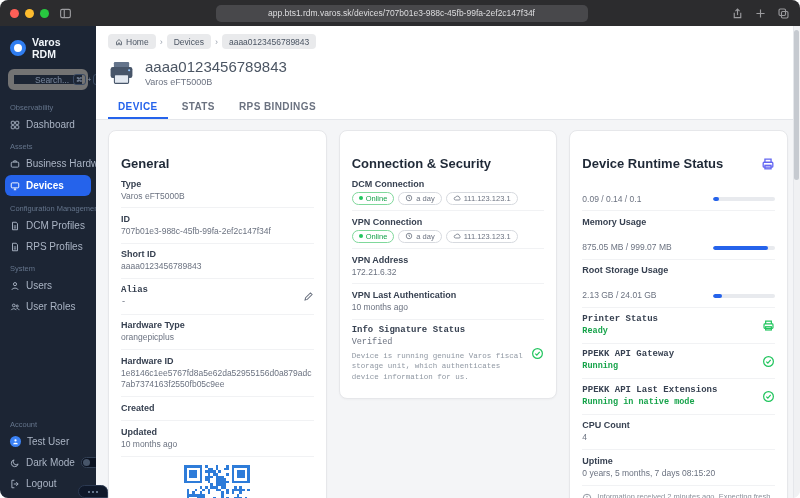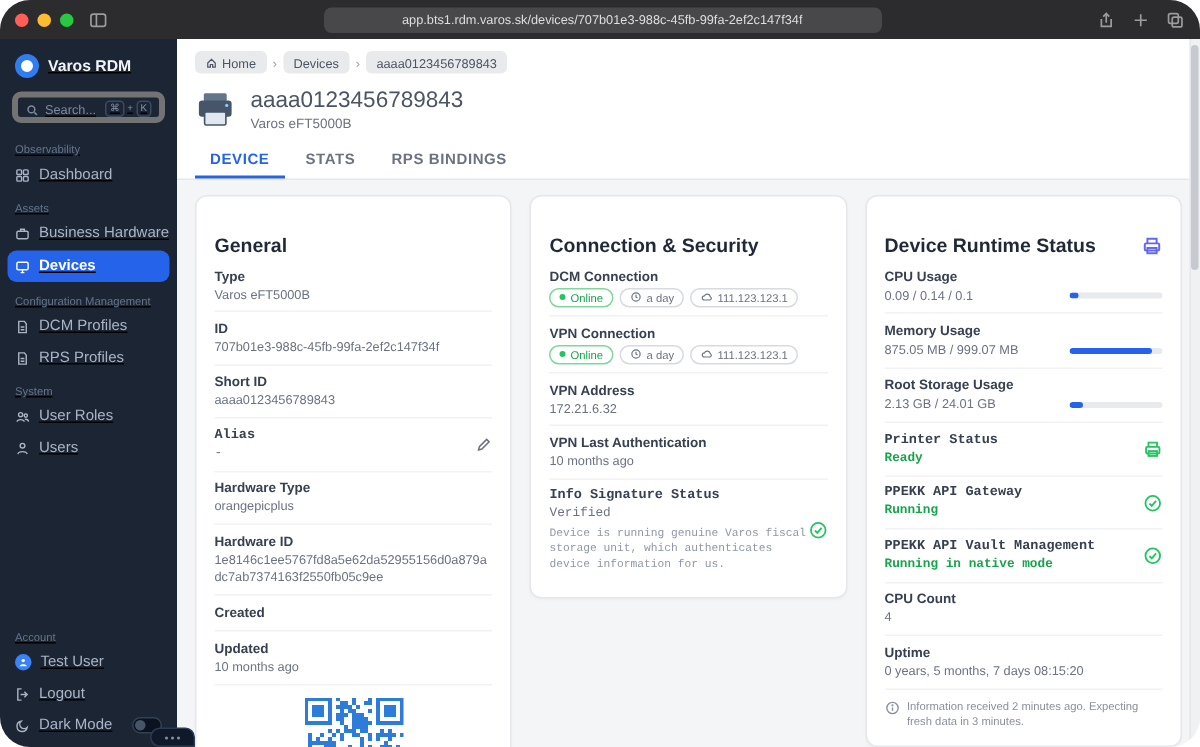--- a/index.html
+++ b/index.html
@@ -1,37 +1,37 @@
 <!DOCTYPE html>
 <html><head>
 <meta charset="utf-8">
 <style>
   * { margin:0; padding:0; box-sizing:border-box; }
   body { background:#ffffff; font-family:"Liberation Sans", sans-serif; width:800px; height:498px; overflow:hidden; }
-  .window { width:800px; height:498px; border-radius:20px; overflow:hidden; display:flex; flex-direction:column; background:#f4f5f7; }
+  .window { width:800px; height:498px; border-radius:8px; overflow:hidden; display:flex; flex-direction:column; background:#f4f5f7; }
 
   
   .chrome { height:26px; background:#2c2c2e; display:flex; align-items:center; padding:0 10px; gap:10px; flex:none; }
   .lights { display:flex; gap:6px; }
   .light { width:9px; height:9px; border-radius:50%; }
   .l-red{background:#ff5f57}.l-yel{background:#febc2e}.l-grn{background:#28c840}
   .chrome-ico { width:13px; height:13px; color:#9b9b9e; flex:none; }
   .url-pill { margin:0 auto; width:372px; height:17px; background:#48484b; border-radius:5px; display:flex; align-items:center; justify-content:center; gap:4px; }
   .url-pill span { font-size:8.5px; color:#dedee0; white-space:nowrap; overflow:hidden; }
   .chrome-right { display:flex; gap:10px; align-items:center; }
 
   
   .app { flex:1; display:flex; min-height:0; position:relative; }
 
   
-  .sidebar { width:118px; background:#1c2534; display:flex; flex-direction:column; flex:none; position:relative;text-decoration:underline; }
+  .sidebar { width:96px; background:#1c2534; display:flex; flex-direction:column; flex:none; position:relative; }
   .logo-row { display:flex; align-items:center; gap:6px; padding:10px 10px 9px; }
   .logo-mark { width:16px; height:16px; border-radius:50%; border:4px solid #2f7df0; background:#fff; flex:none; }
   .app-name { font-size:10.5px; font-weight:700; color:#f1f5f9; }
-  .search { margin:0 8px 6px; height:21px; border:4px solid #737373; border-radius:6px; display:flex; align-items:flex-end; gap:4px; padding:0 5px; color:#7c8aa0; cursor:text; }
+  .search { margin:0 8px 6px; height:21px; border:6px solid #737373; border-radius:6px; display:flex; align-items:center; gap:4px; padding:0 17px; color:#7c8aa0; cursor:text; }
   .search .ph { font-size:8.5px; }
   .keys { margin-left:auto; display:flex; align-items:center; gap:2px; color:#8b99af; font-size:6.5px; }
   .keys kbd { border:1px solid #3a4a63; border-radius:3px; padding:0 2px; font-size:6.5px; font-family:"Liberation Sans",sans-serif; line-height:9px; }
   .nav-label { font-size:7.5px; color:#64748b; margin:7px 10px 2px; white-space:nowrap; }
   .nav-item { display:flex; align-items:center; gap:6px; padding:5px 10px; font-size:10px; color:#aab4c4; cursor:pointer; white-space:nowrap; }
   .nav-item svg { width:10px; height:10px; flex:none; }
   .nav-item.active { margin:1px 5px; padding:5px 5px; background:#2563eb; border-radius:6px; color:#fff; font-weight:700; }
   .sb-spacer { flex:1; }
   .account { padding-bottom:4px; }
   .avatar { width:11px; height:11px; border-radius:50%; background:#3b82f6; display:flex; align-items:center; justify-content:center; flex:none; }
@@ -75,21 +75,21 @@
   .badge { display:inline-flex; align-items:center; gap:3px; height:13px; padding:0 6px; border-radius:7px; font-size:7.5px; border:1px solid #d7dadf; color:#6b7280; white-space:nowrap; }
   .badge svg { width:8px; height:8px; }
   .badge.online { border-color:#7fd89b; color:#16a34a; font-weight:400; }
   .dot { width:4px; height:4px; border-radius:50%; background:#22c55e; }
   .desc { font-size:7.5px; color:#9098a3; line-height:1.4; margin-top:2px; }
   .check-ico { width:13px; height:13px; color:#22c55e; flex:none; }
   .green { color:#16a34a !important; font-weight:700; }
 
   .bar { width:62px; height:4px; border-radius:2px; background:#e8eaee; overflow:hidden; flex:none; margin-left:auto; }
   .bar i { display:block; height:100%; background:#2563eb; border-radius:2px; }
-  .val-row { display:flex; align-items:center; margin-top:3px; }
+  .val-row { display:flex; align-items:center; margin-top:15px; }
   .note { display:flex; gap:5px; padding-top:6px; font-size:7.5px; color:#8a919c; line-height:1.4; }
   .note svg { width:10px; height:10px; flex:none; margin-top:1px; }
 
   .scroll-track { position:absolute; right:0; top:0; bottom:0; width:7px; background:#f0f1f3; border-left:1px solid #e5e7eb; }
   .scroll-thumb { position:absolute; right:1px; top:4px; width:5px; height:150px; background:#c6cad0; border-radius:3px; cursor:grab; }
 </style>
 </head>
 <body>
 
 <div class="window">
@@ -182,62 +182,62 @@
         <svg viewBox="0 0 16 16" fill="none" stroke="currentColor" stroke-width="1.5">
             <path d="M4 2h6l2 2.5V14H4z"></path>
             <path d="M6 8h4M6 11h4"></path>
           </svg>
         <span>RPS Profiles</span>
       </div>
 
       <div class="nav-label">System</div>
       <div class="nav-item">
         <svg viewBox="0 0 16 16" fill="none" stroke="currentColor" stroke-width="1.5">
+            <circle cx="8" cy="5" r="2.5"></circle>
+            <path d="M3 14c1-3.5 9-3.5 10 0"></path>
+          </svg>
+        <span>Users</span>
+      </div>
+      <div class="nav-item">
+        <svg viewBox="0 0 16 16" fill="none" stroke="currentColor" stroke-width="1.5">
             <circle cx="6" cy="5.5" r="2.2"></circle>
             <circle cx="11.5" cy="6.5" r="1.7"></circle>
             <path d="M2 13c.8-3 7.2-3 8 0M10.5 10.5c2-.4 3.6.6 4 2.5"></path>
           </svg>
         <span>User Roles</span>
-      </div>
-      <div class="nav-item">
-        <svg viewBox="0 0 16 16" fill="none" stroke="currentColor" stroke-width="1.5">
-            <circle cx="8" cy="5" r="2.5"></circle>
-            <path d="M3 14c1-3.5 9-3.5 10 0"></path>
-          </svg>
-        <span>Users</span>
       </div>
 
       <div class="sb-spacer"></div>
 
       <div class="account">
         <div class="nav-label">Account</div>
         <div class="nav-item">
           <span class="avatar">
             <svg viewBox="0 0 16 16" fill="#fff">
                 <circle cx="8" cy="5.5" r="2.6"></circle>
                 <path d="M2.5 14c1-4 10-4 11 0z"></path>
               </svg>
           </span>
           <span>Test User</span>
-        </div>
-        <div class="nav-item">
-          <svg viewBox="0 0 16 16" fill="none" stroke="currentColor" stroke-width="1.5">
-              <path d="M7 2H3v12h4"></path>
-              <path d="m10 5 3 3-3 3M13 8H6"></path>
-            </svg>
-          <span>Logout</span>
         </div>
         <div class="nav-item">
           <svg viewBox="0 0 16 16" fill="none" stroke="currentColor" stroke-width="1.5">
               <path d="M13 9.5A5.5 5.5 0 1 1 6.5 3 4.3 4.3 0 0 0 13 9.5z"></path>
             </svg>
           <span>Dark Mode</span>
           <span class="toggle">
               <i></i>
             </span>
+        </div>
+        <div class="nav-item">
+          <svg viewBox="0 0 16 16" fill="none" stroke="currentColor" stroke-width="1.5">
+              <path d="M7 2H3v12h4"></path>
+              <path d="m10 5 3 3-3 3M13 8H6"></path>
+            </svg>
+          <span>Logout</span>
         </div>
       </div>
       <div class="help-bubble">
           <i></i>
           <i></i>
           <i></i>
         </div>
     </aside>
 
     <main class="main">
@@ -604,21 +604,20 @@
         <section class="card">
           <div class="card-head">
             <span class="card-title">Device Runtime Status</span>
             <svg class="head-ico" viewBox="0 0 16 16" fill="none" stroke="currentColor" stroke-width="1.5">
                 <path d="M4.5 6V2.5h7V6"></path>
                 <rect x="2.5" y="6" width="11" height="5.5" rx="1"></rect>
                 <rect x="4.5" y="9.5" width="7" height="4"></rect>
               </svg>
           </div>
           <div class="field">
-            <div class="f-label">CPU Usage</div>
             <div class="val-row">
                 <span class="f-value">0.09 / 0.14 / 0.1</span>
                 <span class="bar">
                   <i style="width: 10%;"></i>
                 </span>
               </div>
           </div>
           <div class="field">
             <div class="f-label">Memory Usage</div>
             <div class="val-row">
@@ -653,21 +652,21 @@
               <div class="f-label">PPEKK API Gateway</div>
               <div class="f-value green">Running</div>
             </div>
             <svg class="check-ico" viewBox="0 0 16 16" fill="none" stroke="currentColor" stroke-width="1.5">
                 <circle cx="8" cy="8" r="6"></circle>
                 <path d="m5.3 8.2 1.9 1.9 3.5-4"></path>
               </svg>
           </div>
           <div class="field f-row">
             <div class="grow">
-              <div class="f-label">PPEKK API Vault Management</div>
+              <div class="f-label">PPEKK API Last Extensions</div>
               <div class="f-value green">Running in native mode</div>
             </div>
             <svg class="check-ico" viewBox="0 0 16 16" fill="none" stroke="currentColor" stroke-width="1.5">
                 <circle cx="8" cy="8" r="6"></circle>
                 <path d="m5.3 8.2 1.9 1.9 3.5-4"></path>
               </svg>
           </div>
           <div class="field">
             <div class="f-label">CPU Count</div>
             <div class="f-value">4</div>

